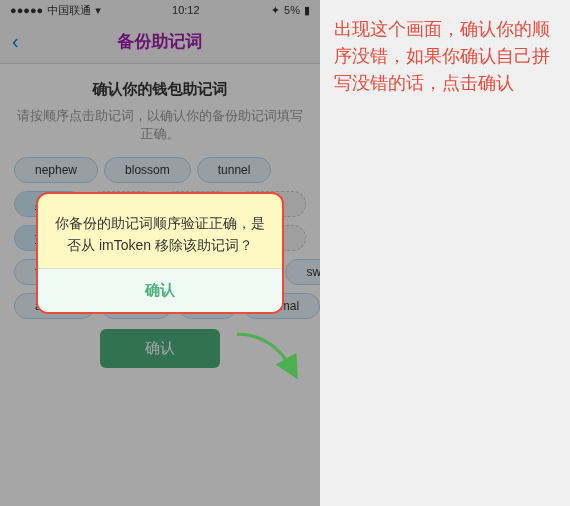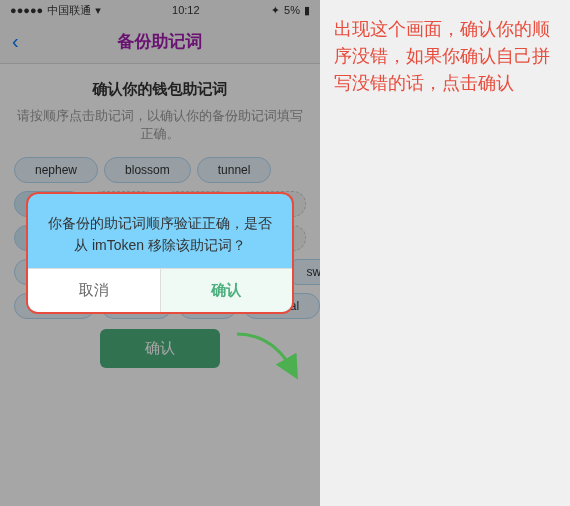--- a/index.html
+++ b/index.html
@@ -126,23 +126,23 @@
       position: absolute;
       top: 0; left: 0; right: 0; bottom: 0;
       background: rgba(0,0,0,0.35);
       display: flex;
       align-items: center;
       justify-content: center;
       z-index: 10;
     }
 
     .dialog {
-      background: #7dd3fc;
+      background: #fef9c3;
       border-radius: 12px;
-      width: 268px;
+      width: 248px;
       overflow: hidden;
       border: 2px solid #e74c3c;
     }
 
     .dialog-body {
       padding: 18px 16px 12px;
       text-align: center;
     }
 
     .dialog-text {
@@ -256,21 +256,20 @@
 
     <button class="confirm-btn">确认</button>
   </div>
 
   <div class="dialog-overlay">
     <div class="dialog">
       <div class="dialog-body">
         <p class="dialog-text">你备份的助记词顺序验证正确，是否从 imToken 移除该助记词？</p>
       </div>
       <div class="dialog-actions">
-        <button class="dialog-btn cancel">取消</button>
         <button class="dialog-btn ok">确认</button>
       </div>
     </div>
   </div>
 </div>
 
 <div style="position:absolute; left:232px; bottom:118px; z-index:30;">
   <svg width="80" height="55">
     <defs>
       <marker id="ah" markerWidth="8" markerHeight="8" refX="4" refY="4" orient="auto">

